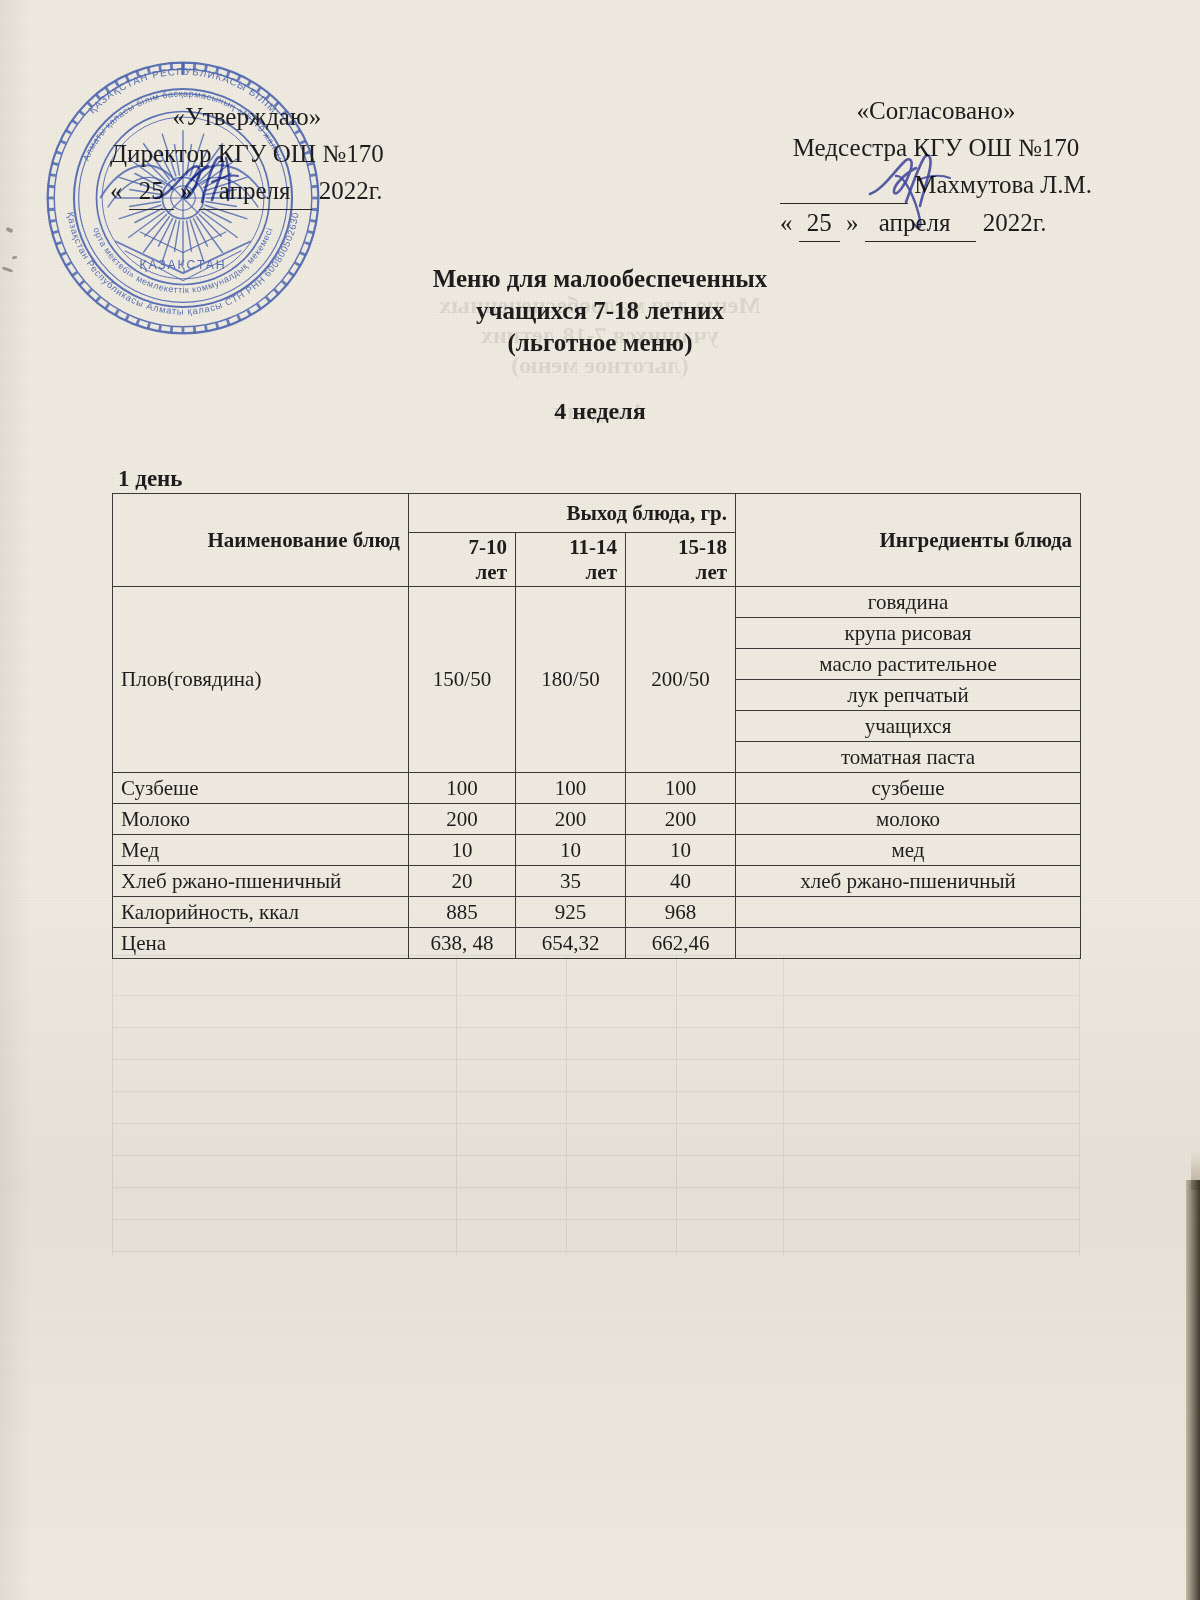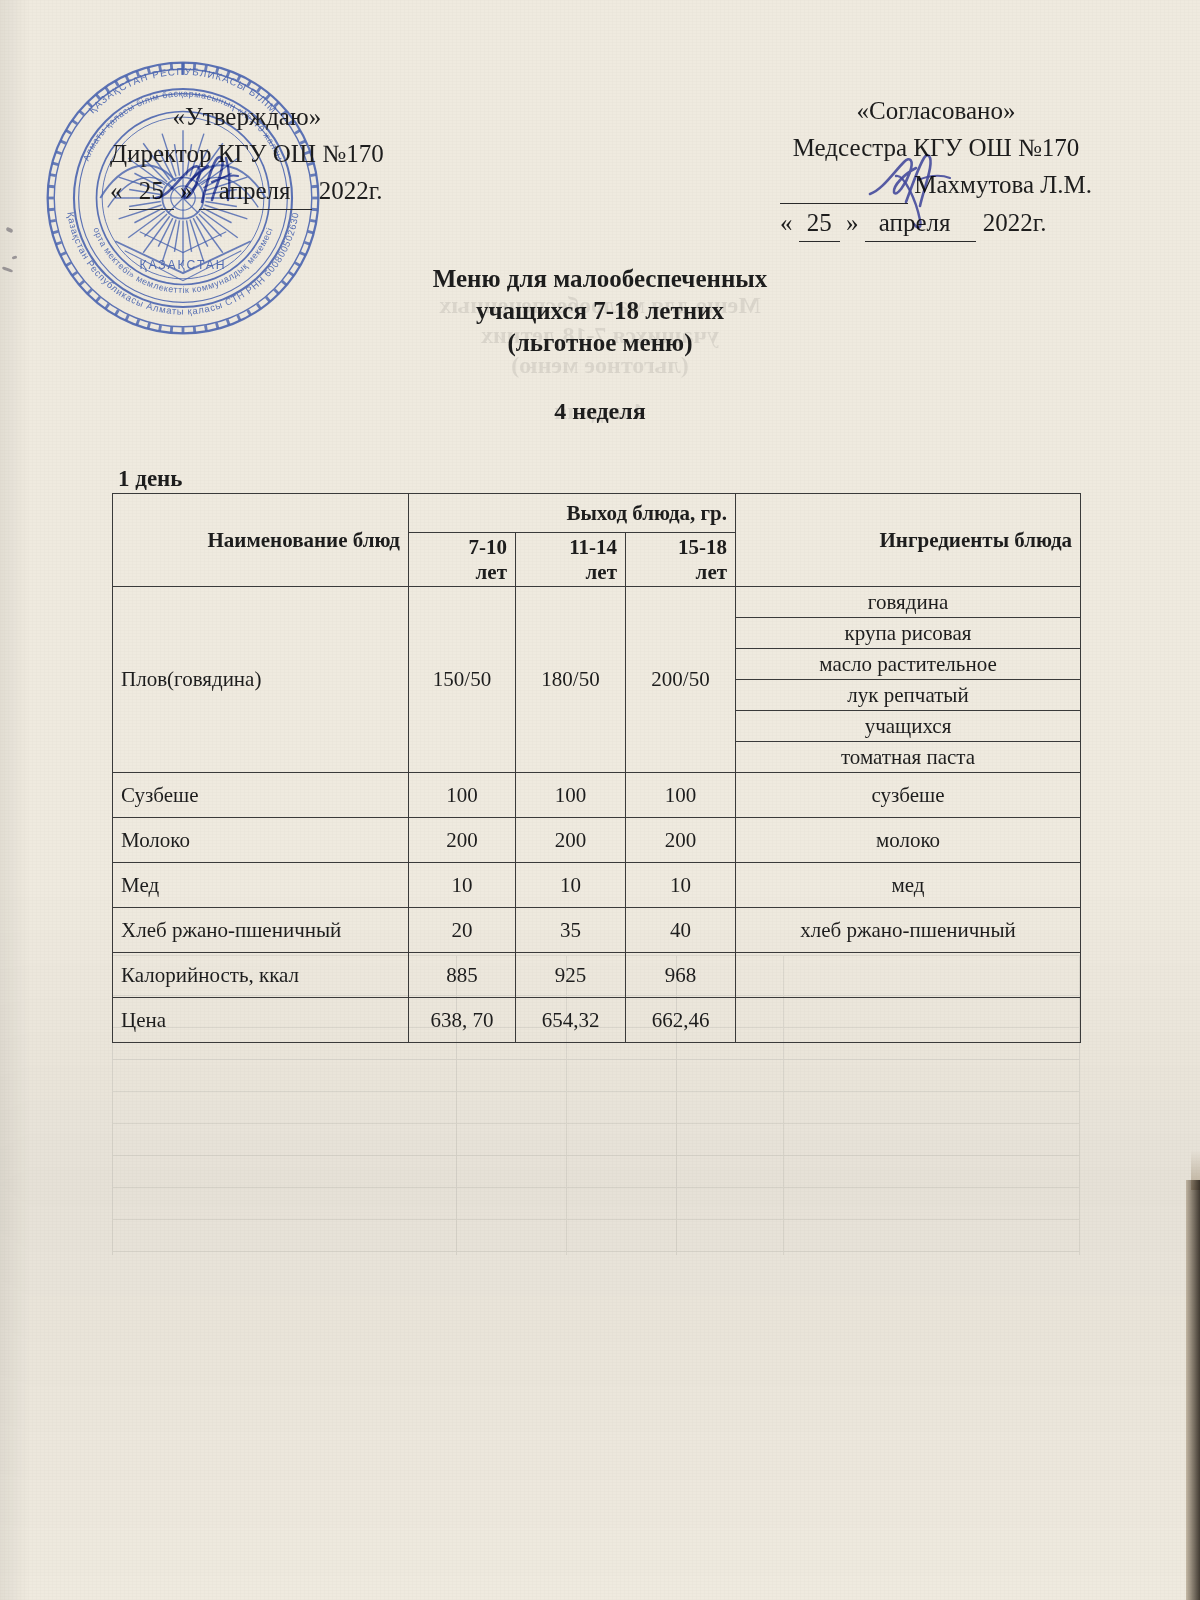--- a/index.html
+++ b/index.html
@@ -109,21 +109,21 @@
   .c-name{width:296px;}
   .c-a{width:107px;}
   .c-b{width:110px;}
   .c-c{width:110px;}
   .c-ing{width:345px;}
   .num{text-align:center;}
   .ing{text-align:center;padding-left:12px;}
   .rowh{height:39px;}
   .rowsub{height:54px;}
   .ing-row{height:31px;}
-  .dish-row{height:45px;}
+  .dish-row{height:31px;}
   .b{font-weight:bold;}
   .subhd{text-align:center;font-weight:bold;line-height:25px;font-size:21px;}
 
   
   .tall{vertical-align:top;padding-top:4px;}
 
   
   #stamp{
     position:absolute;left:42px;top:52px;width:282px;height:292px;
     pointer-events:none;
@@ -498,21 +498,21 @@
       <tr class="dish-row">
         <td class="b">Калорийность, ккал</td>
         <td class="num b">885</td>
         <td class="num b">925</td>
         <td class="num b">968</td>
         <td class="ing"></td>
       </tr>
 
       <tr class="dish-row">
         <td class="b">Цена</td>
-        <td class="num b">638, 70</td>
+        <td class="num b">638, 48</td>
         <td class="num b">654,32</td>
         <td class="num b">662,46</td>
         <td class="ing"></td>
       </tr>
     </tbody>
   </table>
 
 </div>
 
 </body></html>

